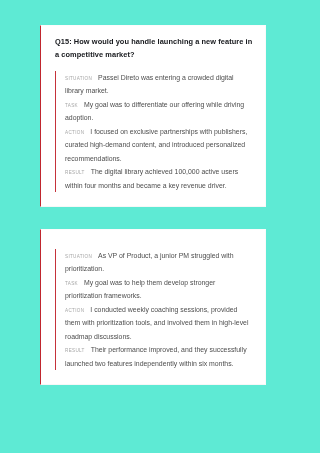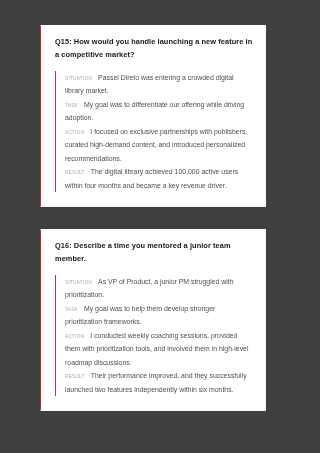--- a/index.html
+++ b/index.html
@@ -11,21 +11,21 @@
     height: 453px;
     background: #ffffff;
     font-family: "Liberation Sans", sans-serif;
     overflow: hidden;
   }
 
   .page {
     position: relative;
     width: 320px;
     height: 453px;
-    background: #404040;
+    background: #5eead4;
     box-sizing: border-box;
   }
 
   .doc-body {
     position: absolute;
     left: 40px;
     top: 25px;
     width: 226px;
   }
 
@@ -106,21 +106,20 @@
         <p class="star-para">
           <span class="star-label">ACTION</span><span class="label-gap"></span><span class="star-text">I focused on exclusive partnerships with publishers, curated high-demand content, and introduced personalized recommendations.</span>
         </p>
         <p class="star-para">
           <span class="star-label">RESULT</span><span class="label-gap"></span><span class="star-text">The digital library achieved 100,000 active users within four months and became a key revenue driver.</span>
         </p>
       </div>
     </div>
 
     <div class="qa-card">
-      <div class="q-heading">Q16: Describe a time you mentored a junior team member.</div>
 
       <div class="star-block">
         <p class="star-para">
           <span class="star-label">SITUATION</span><span class="label-gap"></span><span class="star-text">As VP of Product, a junior PM struggled with prioritization.</span>
         </p>
         <p class="star-para">
           <span class="star-label">TASK</span><span class="label-gap"></span><span class="star-text">My goal was to help them develop stronger prioritization frameworks.</span>
         </p>
         <p class="star-para">
           <span class="star-label">ACTION</span><span class="label-gap"></span><span class="star-text">I conducted weekly coaching sessions, provided them with prioritization tools, and involved them in high-level roadmap discussions.</span>

